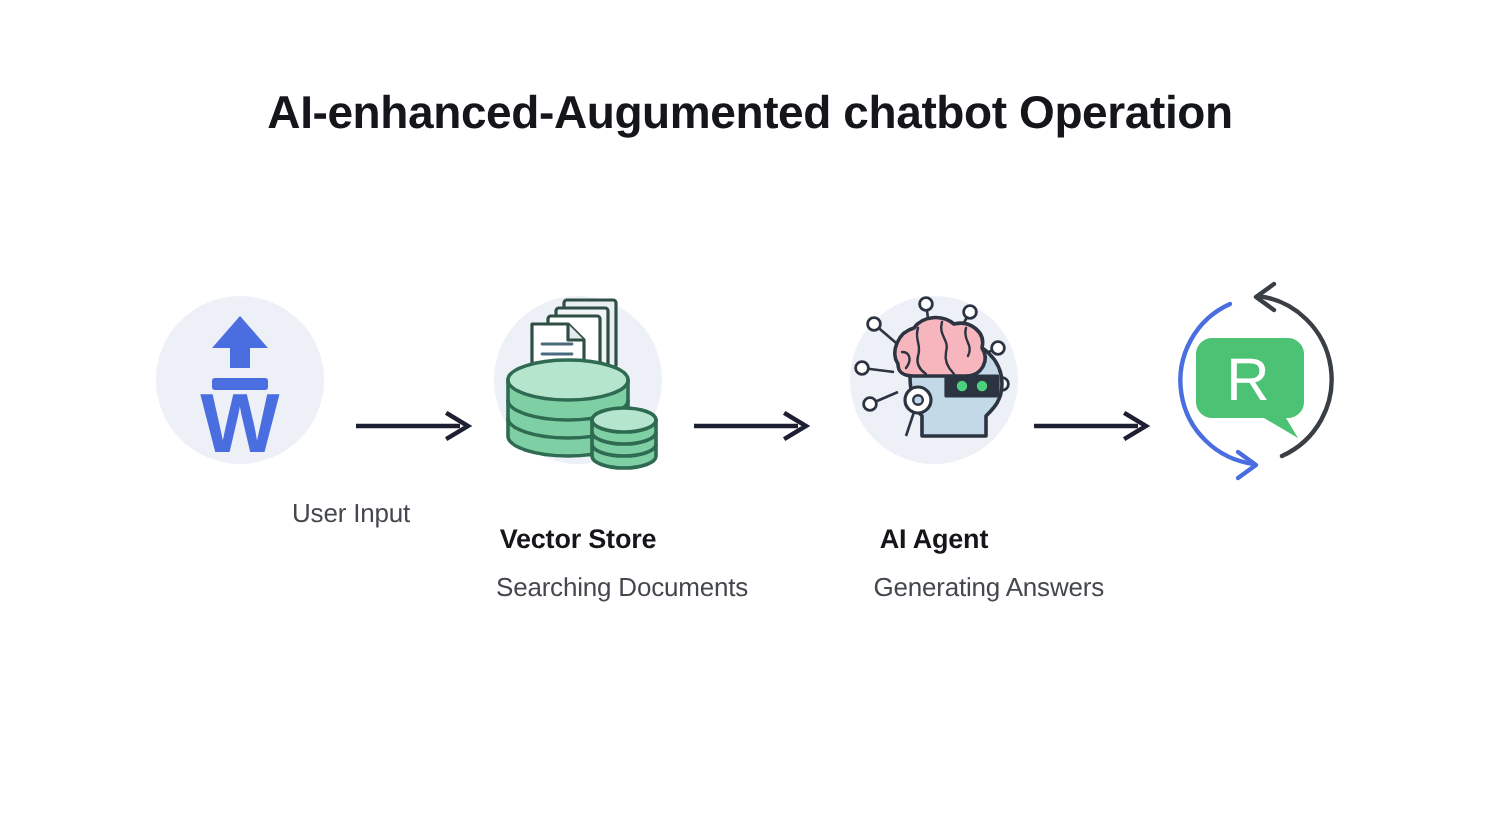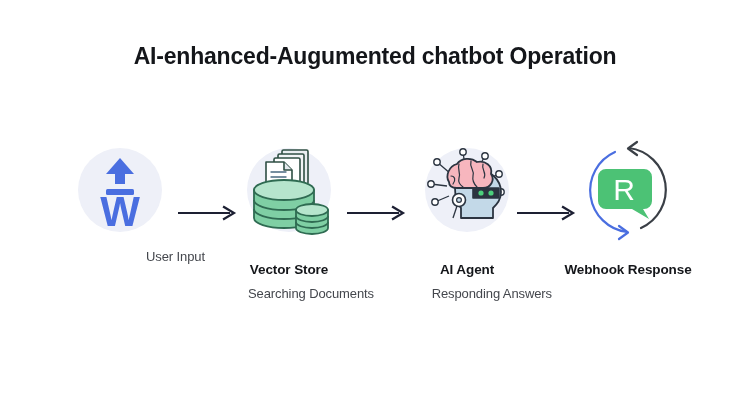--- a/index.html
+++ b/index.html
@@ -212,21 +212,21 @@
                    C74 36 70 44 62 44 L36 44 C30 44 28 42 28 38 Z" fill="#f7b6be" stroke="#2b3440" stroke-width="1.8" stroke-linejoin="round"></path>
           <g stroke="#2b3440" stroke-width="1.2" fill="none" stroke-linecap="round">
             <path d="M38 20 C36 26 40 28 38 34 C37 38 39 41 42 43"></path>
             <path d="M50 17 C48 24 54 26 52 32 C51 37 54 41 56 43"></path>
             <path d="M62 20 C60 26 66 28 63 34"></path>
             <path d="M30 32 C34 32 35 36 32 40"></path>
           </g>
         </svg>
       </div>
       <div class="step-title">AI Agent</div>
-      <div class="step-sub">Responding Answers</div>
+      <div class="step-sub">Generating Answers</div>
     </div>
 
     <div class="connector conn-3">
       <svg width="60" height="16" viewBox="0 0 60 16">
         <line x1="0" y1="8" x2="52" y2="8" stroke="#1d2033" stroke-width="2.2"></line>
         <path d="M46 2 L56 8 L46 14" fill="none" stroke="#1d2033" stroke-width="2.2" stroke-linecap="square"></path>
       </svg>
     </div>
 
     <div class="step step-4">
@@ -237,17 +237,16 @@
           <path d="M60 3 L51 9.5 L60 16" fill="none" stroke="#3a3f46" stroke-width="2.2" stroke-linecap="round" stroke-linejoin="round"></path>
 
           <path d="M50 93 A42 42 0 0 1 38 13" fill="none" stroke="#4a6ee0" stroke-width="2.2" stroke-linecap="round"></path>
           <path d="M42 87 L51 93.5 L42 100" fill="none" stroke="#4a6ee0" stroke-width="2.2" stroke-linecap="round" stroke-linejoin="round"></path>
 
           <path d="M29 30 L67 30 A8 8 0 0 1 75 38 L75 62 A8 8 0 0 1 67 70 L66 70
                    L72 80 L55 70 L29 70 A8 8 0 0 1 21 62 L21 38 A8 8 0 0 1 29 30 Z" fill="#4cc275"></path>
           <text x="47" y="61" text-anchor="middle" font-family="'Liberation Sans', sans-serif" font-size="30" font-weight="normal" fill="#ffffff">R</text>
         </svg>
       </div>
-      <div class="step-title">Webhook Response</div>
     </div>
 
   </div>
 </div>
 
 </body></html>

